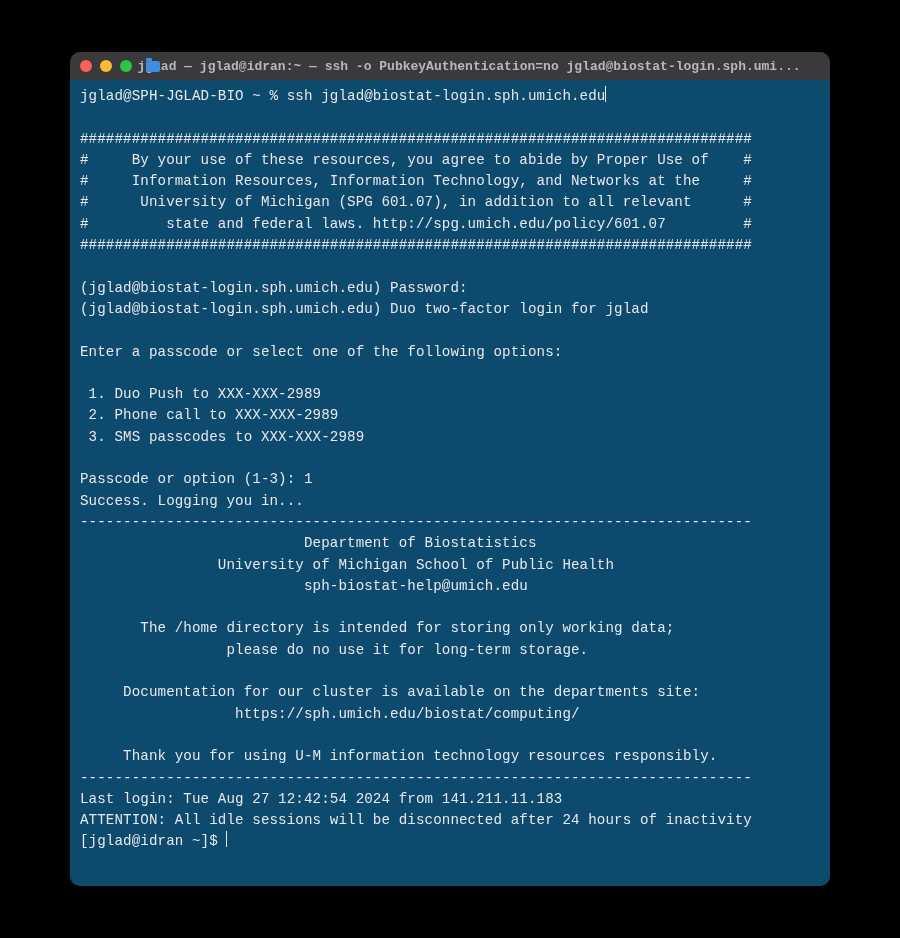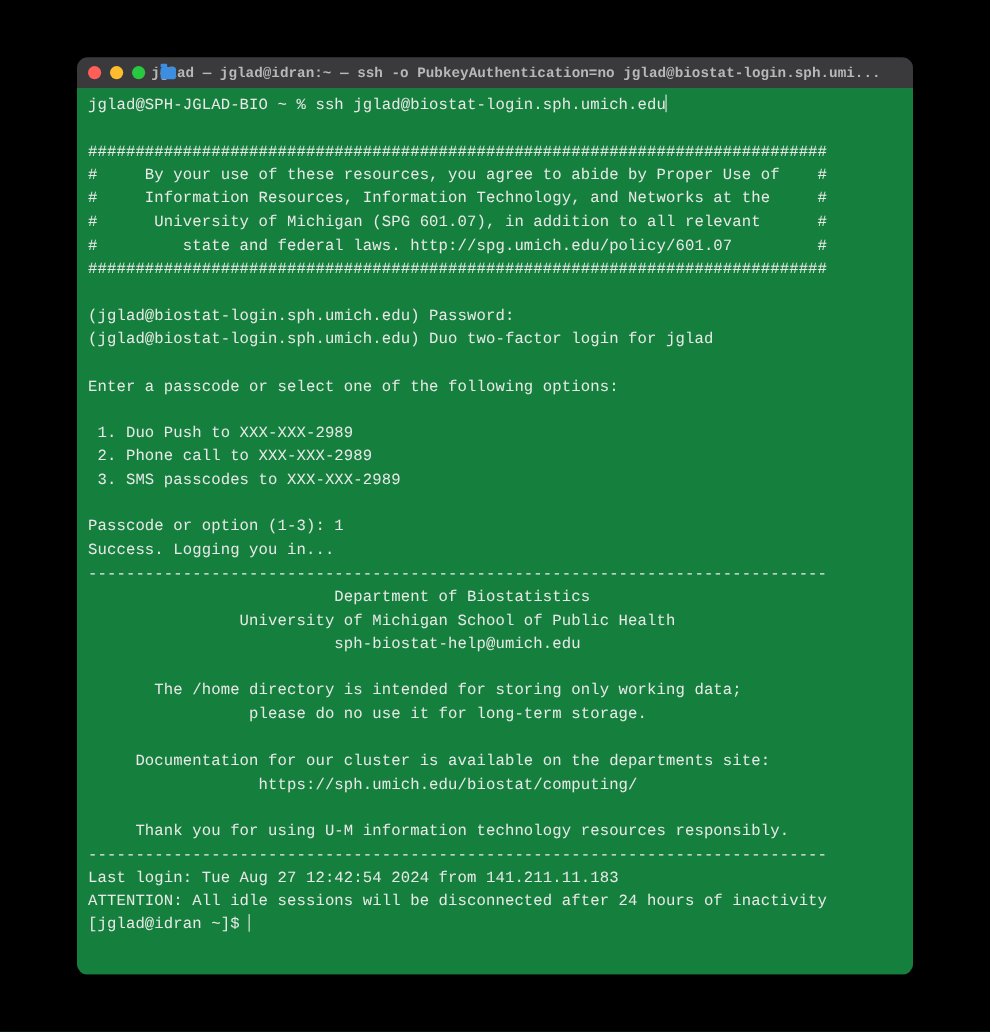--- a/index.html
+++ b/index.html
@@ -64,21 +64,21 @@
       font-size: 13px;
       font-weight: 600;
       white-space: nowrap;
       overflow: hidden;
       text-overflow: ellipsis;
       flex: 1;
       text-align: center;
       margin-left: -50px;
     }
     .terminal-body {
-      background: #15803d;
+      background: #0c4a6e;
       padding: 6px 10px 20px 10px;
       color: #e8e8e8;
       font-size: 14.2px;
       line-height: 1.5;
       white-space: pre;
       font-family: "SF Mono", Menlo, Monaco, "Courier New", monospace;
       letter-spacing: 0.1px;
       min-height: 780px;
     }
     .cursor {

